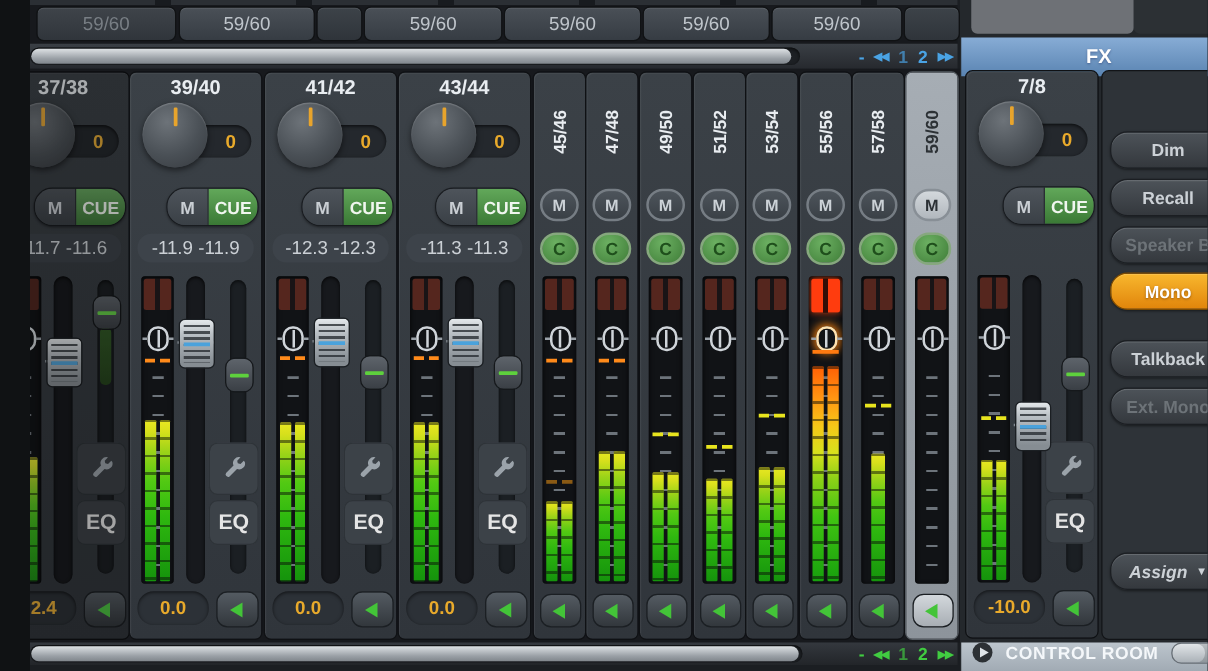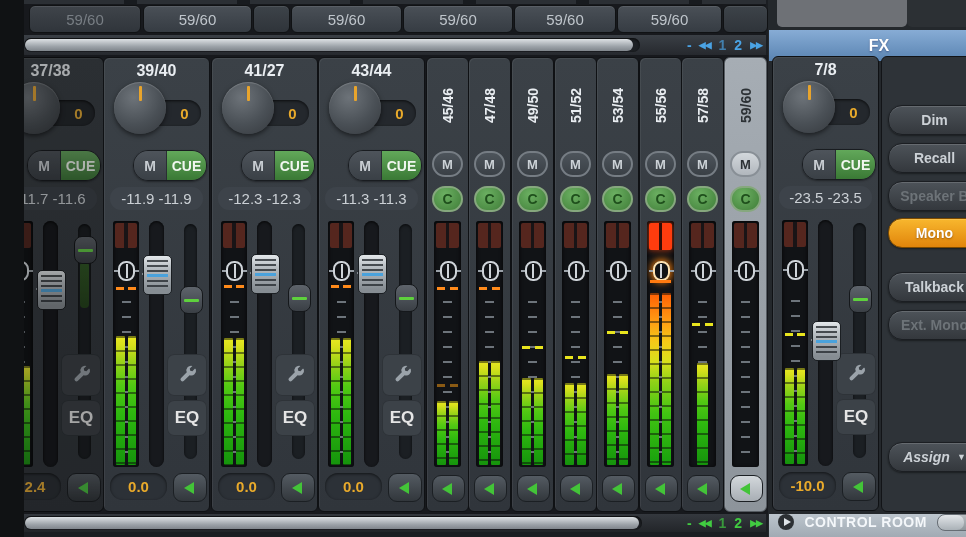--- a/index.html
+++ b/index.html
@@ -258,21 +258,21 @@
             <path fill="#9ba3aa" d="M21.6 5.2a5.4 5.4 0 0 1-7.2 6.4l-6.8 6.8a2.3 2.3 0 0 1-3.2-3.2l6.8-6.8A5.4 5.4 0 0 1 17.6 1l-3 3 .5 2.5 2.5.5 3-3z"></path>
           </svg>
         </div>
         <div class="toolbtn eqb">EQ</div>
         <div class="bval">0.0</div>
         <div class="panbtn">
           <div class="tri"></div>
         </div>
       </div>
       <div class="strip wide" style="width: 105px; left: 187px;">
-        <div class="ctitle">41/27</div>
+        <div class="ctitle">41/42</div>
         <div class="kval">0</div>
         <div class="knob"></div>
         <div class="mutecue">
           <div class="mc-m">M</div>
           <div class="mc-cue">CUE</div>
         </div>
         <div class="dbl">-12.3 -12.3</div>
         <div class="mtrack" style="left: 9px; width: 26px;">
           <div class="mred"></div>
           <div class="ticks"></div>
@@ -504,21 +504,20 @@
     <div class="fx-header">FX</div>
     <div class="fxhost" id="fxHost">
         <div class="strip wide" style="width: 105px; left: 0px;">
           <div class="ctitle">7/8</div>
           <div class="kval">0</div>
           <div class="knob"></div>
           <div class="mutecue">
             <div class="mc-m">M</div>
             <div class="mc-cue">CUE</div>
           </div>
-          <div class="dbl">-23.5 -23.5</div>
           <div class="mtrack" style="left: 9px; width: 26px;">
             <div class="mred"></div>
             <div class="ticks"></div>
             <div class="zero"></div>
             <div class="peak" style="top: 113px; --c: #e8e41e;"></div>
             <div class="bars" style="top: 148px;">
               <div class="bar"></div>
               <div class="bar"></div>
             </div>
           </div>

